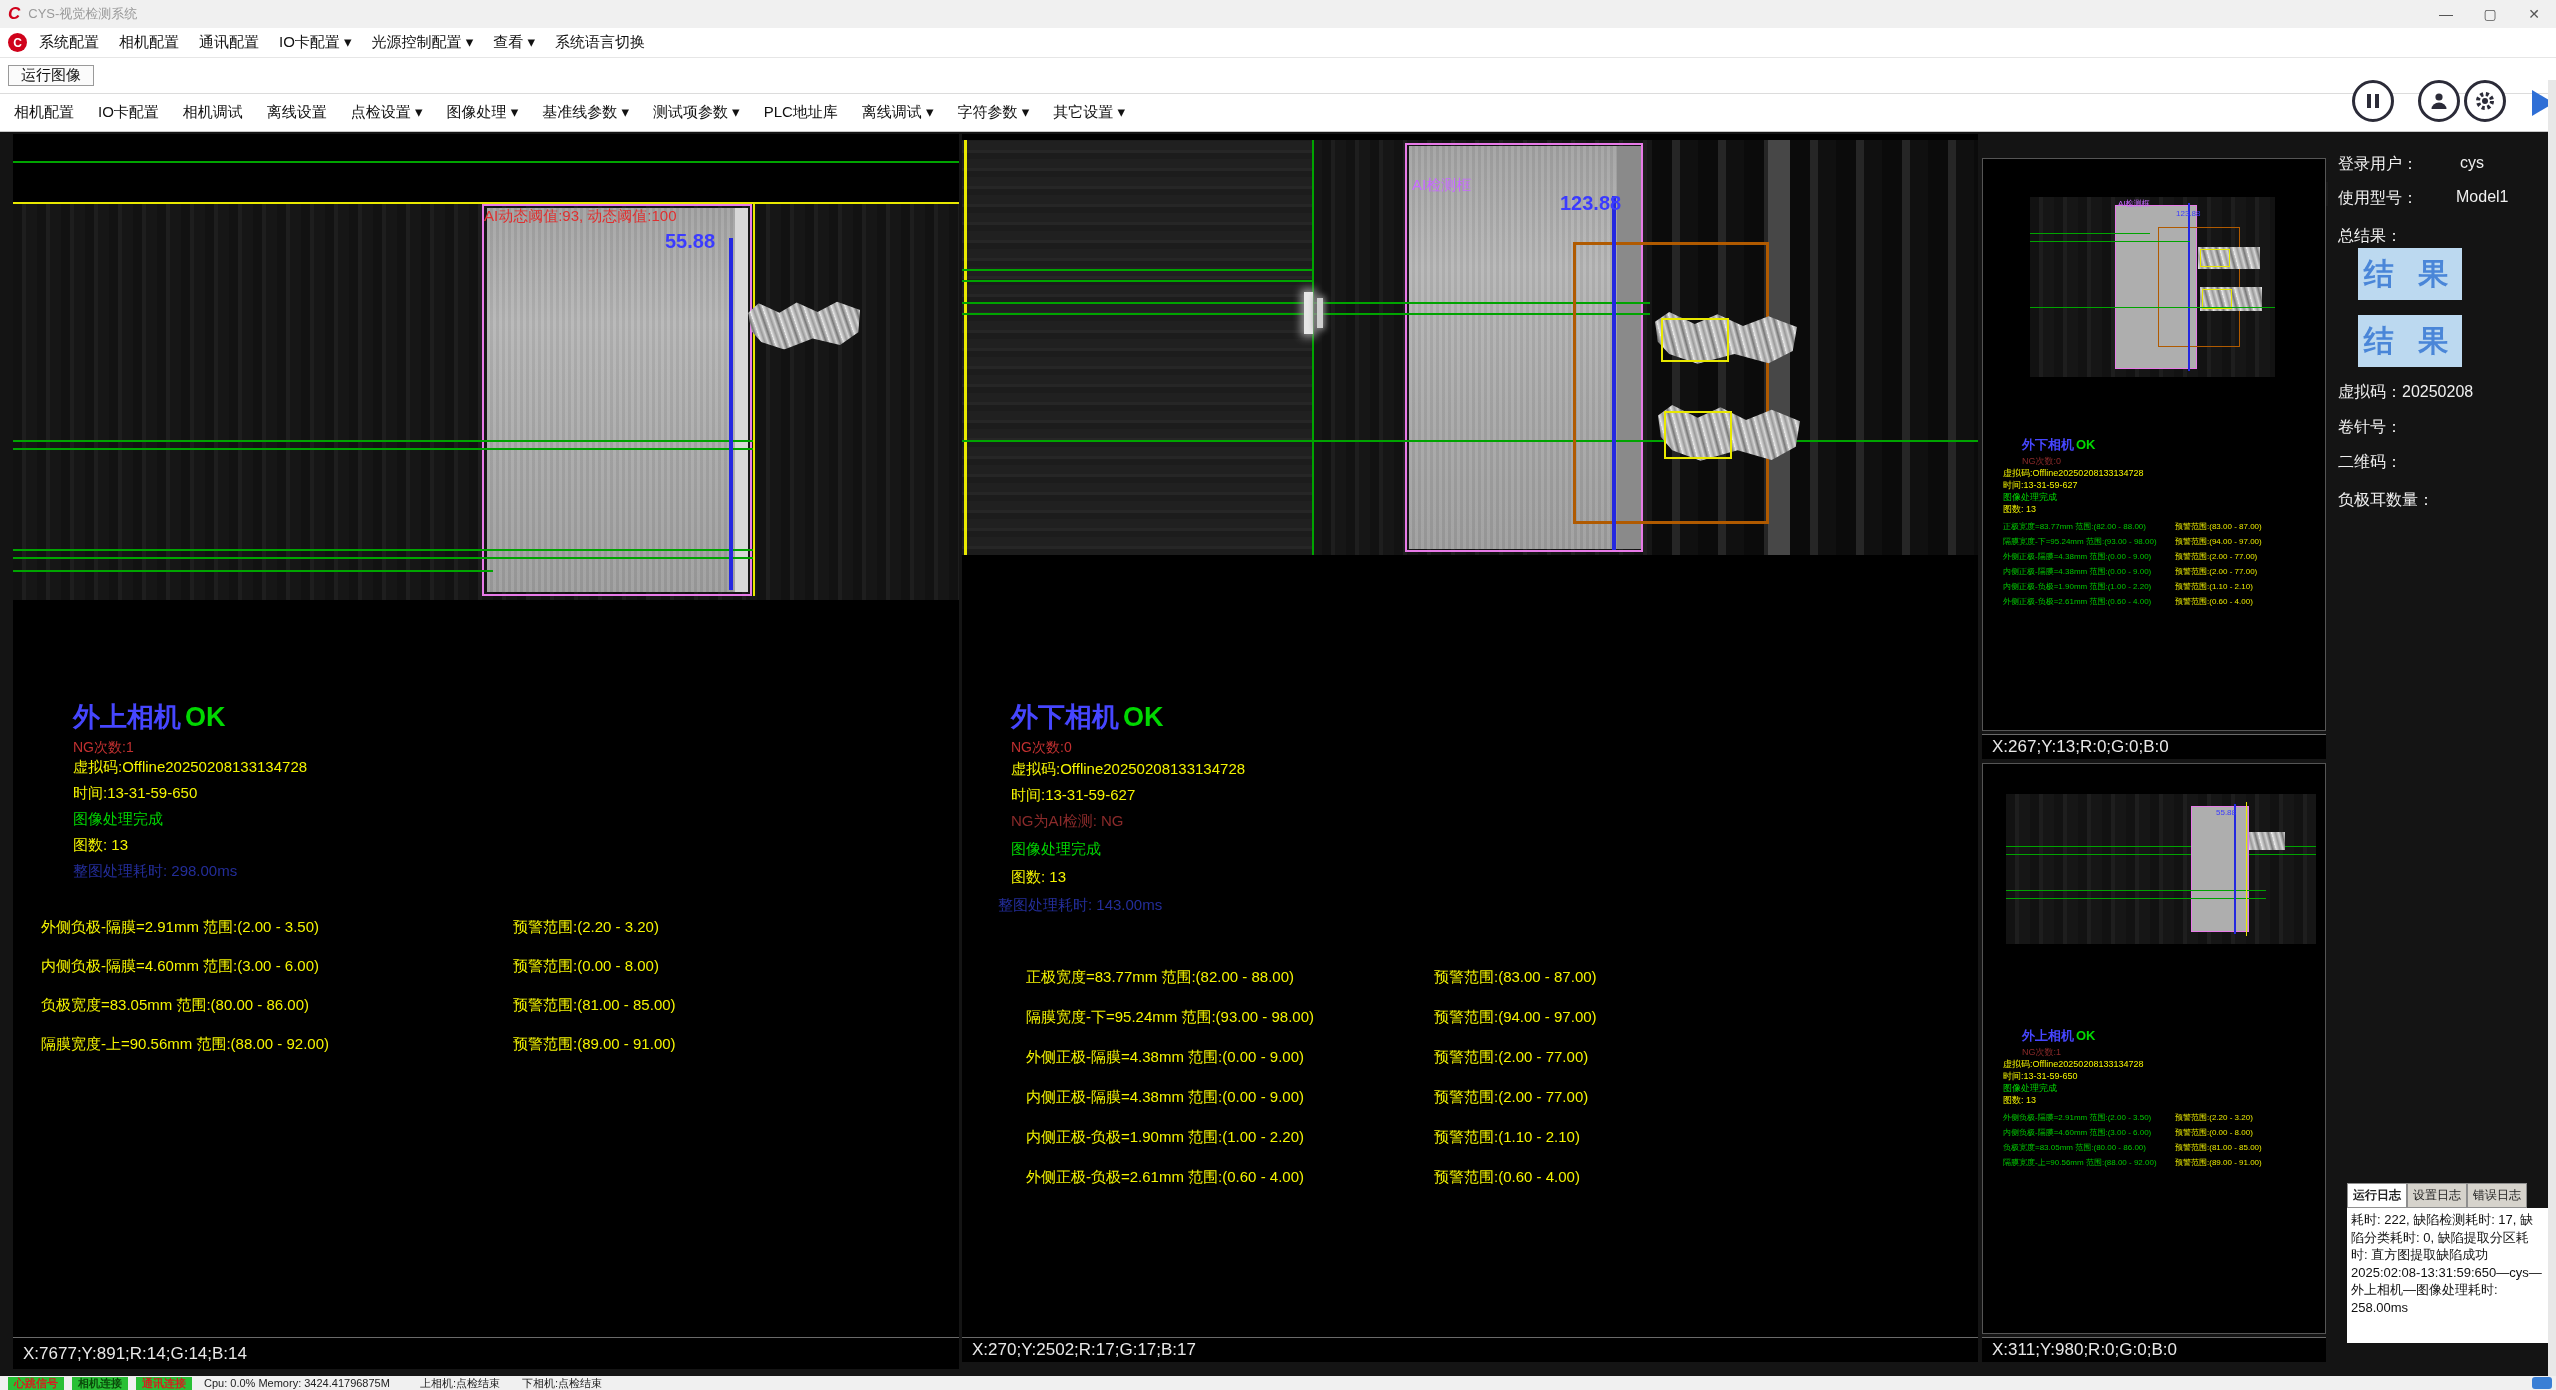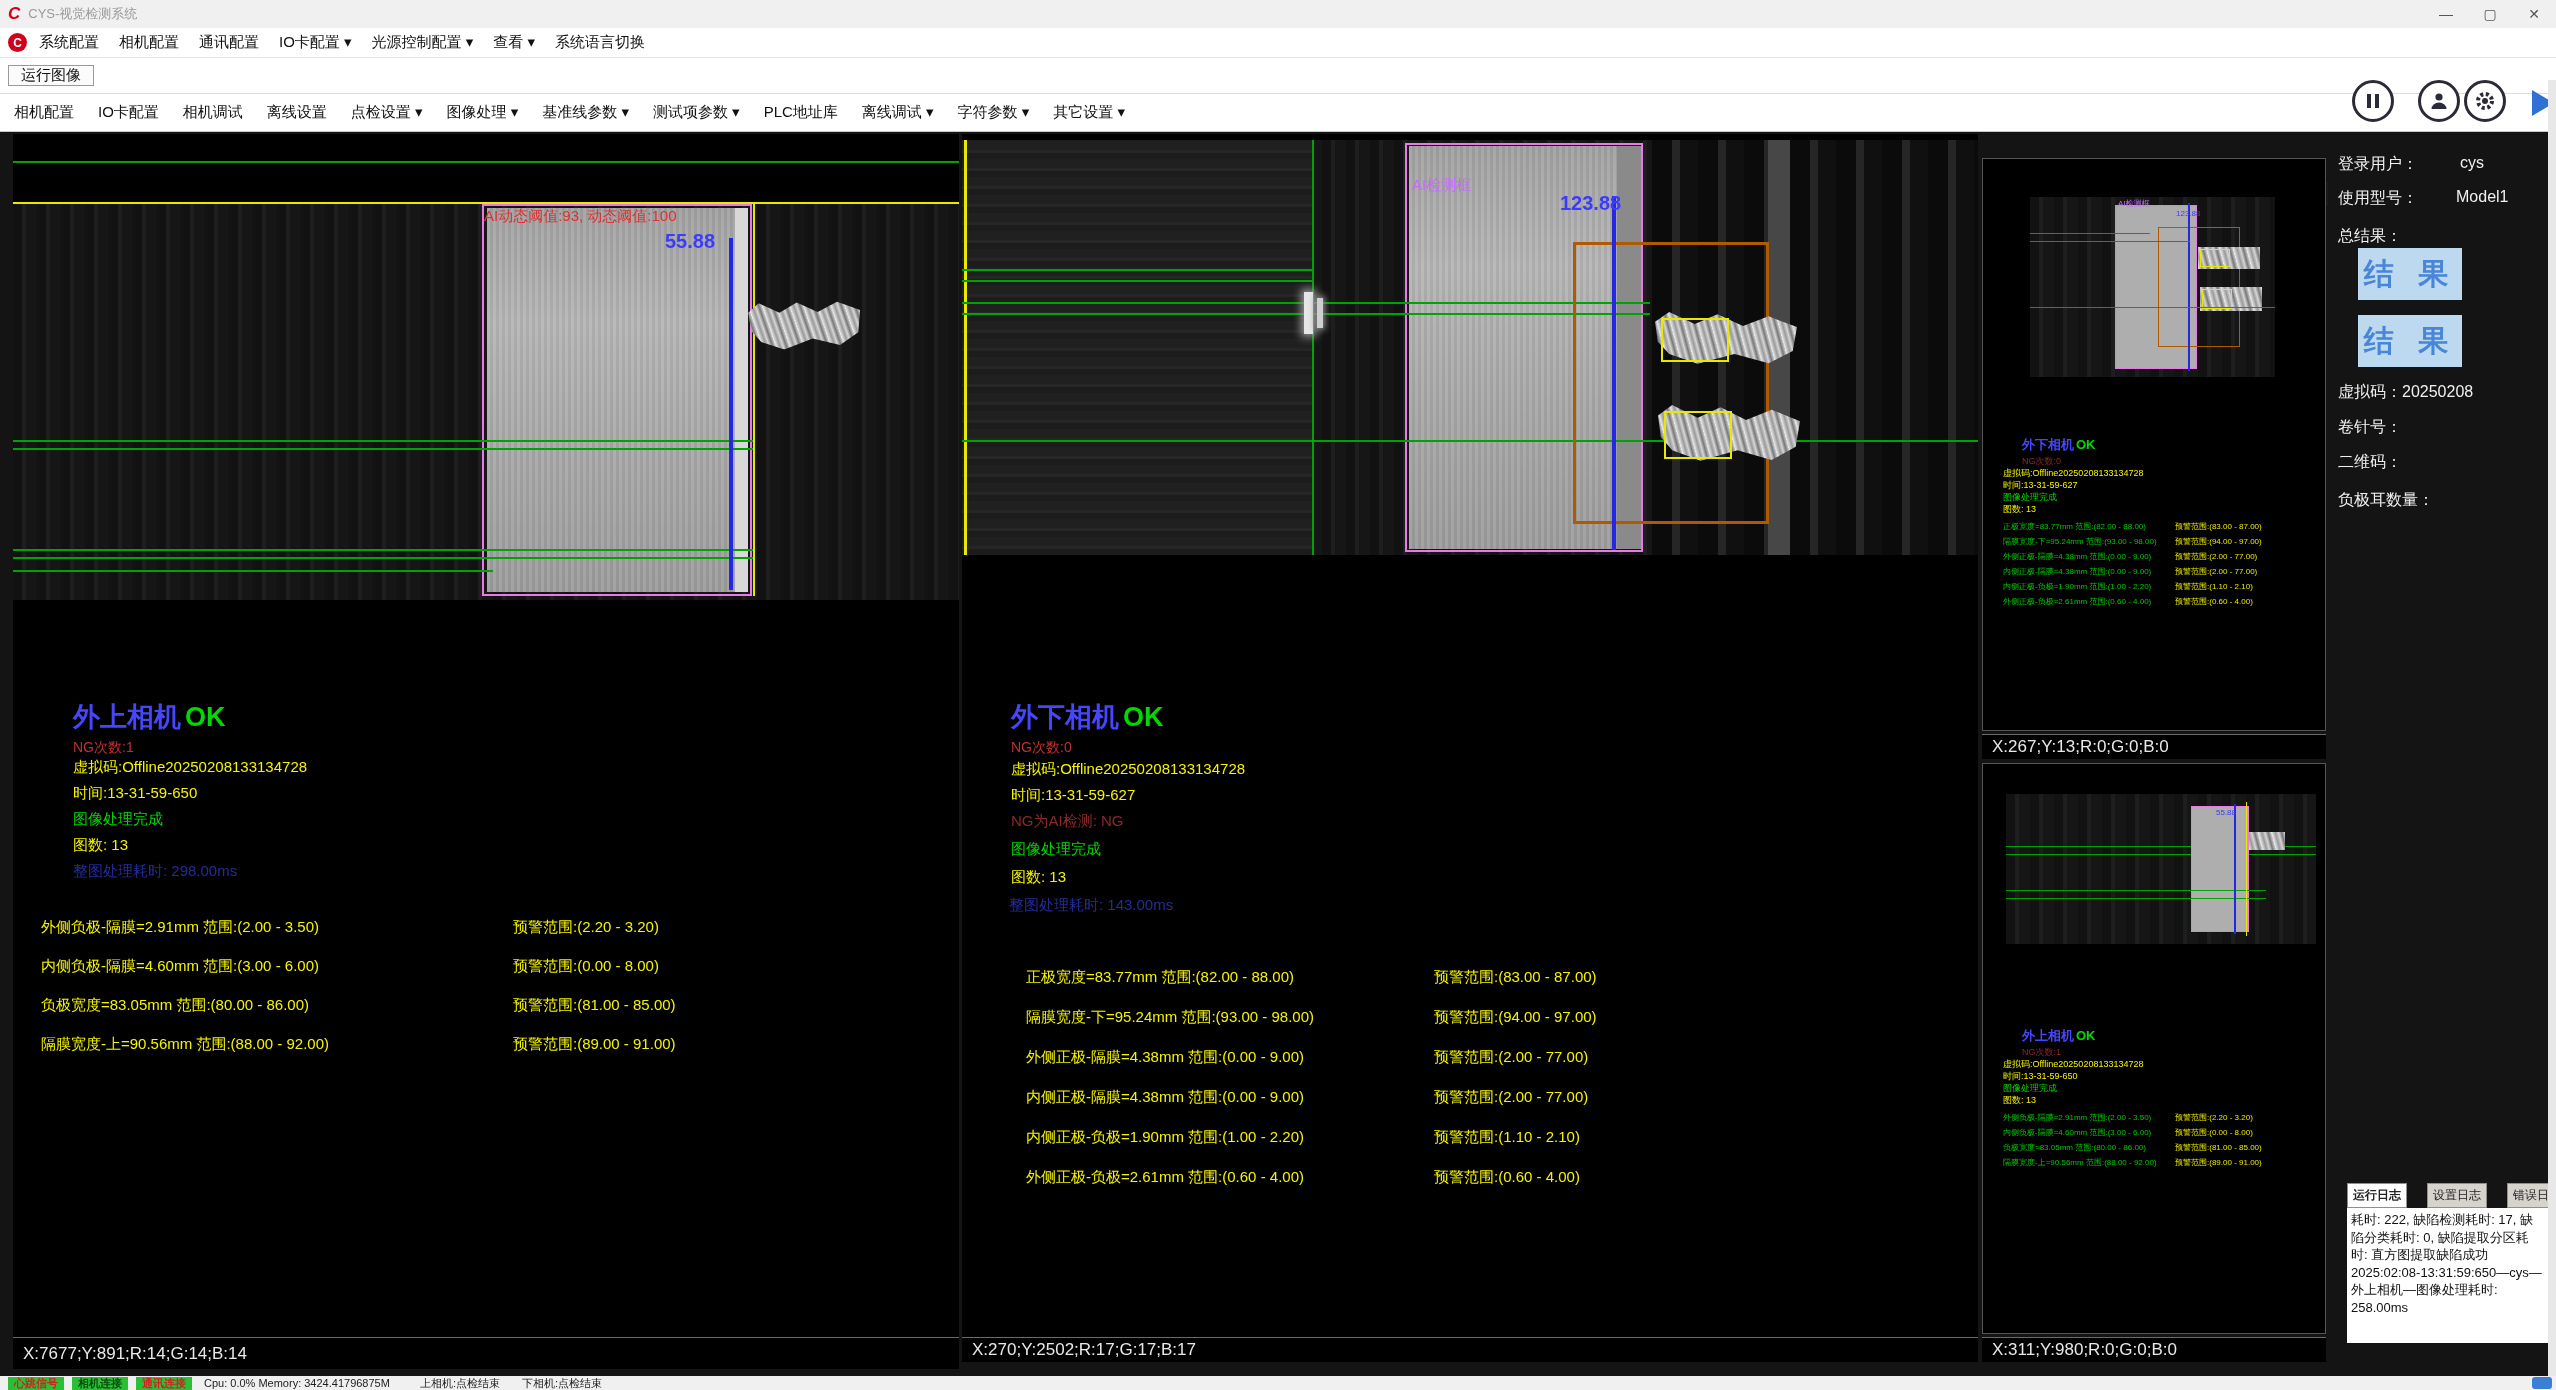--- a/index.html
+++ b/index.html
@@ -215,21 +215,21 @@
 
     <div class="abs nowrap" style="left:49px;top:565px;">
       <span class="camname">外下相机</span><span class="camok">OK</span>
     </div>
     <span class="abs f14 nowrap" style="left:49px;top:605px;color:#c03030;">NG次数:0</span>
     <span class="abs ty f15 nowrap" style="left:49px;top:626px;">虚拟码:Offline20250208133134728</span>
     <span class="abs ty f15 nowrap" style="left:49px;top:652px;">时间:13-31-59-627</span>
     <span class="abs faintr f15 nowrap" style="left:49px;top:678px;">NG为AI检测: NG</span>
     <span class="abs tg f15 nowrap" style="left:49px;top:706px;">图像处理完成</span>
     <span class="abs ty f15 nowrap" style="left:49px;top:734px;">图数: 13</span>
-    <span class="abs faintb f15 nowrap" style="left:47px;top:762px;">整图处理耗时: 143.00ms</span>
+    <span class="abs faintb f15 nowrap" style="left:36px;top:762px;">整图处理耗时: 143.00ms</span>
 
     <div class="abs" style="left:0;top:834px;width:1016px;">
       <span class="abs ty f15 nowrap" style="left:64px;top:0;">正极宽度=83.77mm 范围:(82.00 - 88.00)</span>
       <span class="abs ty f15 nowrap" style="left:472px;top:0;">预警范围:(83.00 - 87.00)</span>
       <span class="abs ty f15 nowrap" style="left:64px;top:40px;">隔膜宽度-下=95.24mm 范围:(93.00 - 98.00)</span>
       <span class="abs ty f15 nowrap" style="left:472px;top:40px;">预警范围:(94.00 - 97.00)</span>
       <span class="abs ty f15 nowrap" style="left:64px;top:80px;">外侧正极-隔膜=4.38mm 范围:(0.00 - 9.00)</span>
       <span class="abs ty f15 nowrap" style="left:472px;top:80px;">预警范围:(2.00 - 77.00)</span>
       <span class="abs ty f15 nowrap" style="left:64px;top:120px;">内侧正极-隔膜=4.38mm 范围:(0.00 - 9.00)</span>
       <span class="abs ty f15 nowrap" style="left:472px;top:120px;">预警范围:(2.00 - 77.00)</span>
@@ -338,21 +338,21 @@
     <div class="resultbox" style="left:20px;top:175px;">
       <span class="resulttext">结 果</span>
     </div>
     <span class="abs info-label nowrap" style="left:0;top:242px;">虚拟码：20250208</span>
     <span class="abs info-label nowrap" style="left:0;top:277px;">卷针号：</span>
     <span class="abs info-label nowrap" style="left:0;top:312px;">二维码：</span>
     <span class="abs info-label nowrap" style="left:0;top:350px;">负极耳数量：</span>
   </div>
 
   <div class="abs" style="left:2347px;top:1183px;width:201px;height:160px;">
-    <div style="display:flex;gap:20px;">
+    <div style="display:flex;">
       <div class="ltab active">运行日志</div>
       <div class="ltab">设置日志</div>
       <div class="ltab">错误日志</div>
     </div>
     <div class="logbox">
       <div>耗时: 222, 缺陷检测耗时: 17, 缺陷分类耗时: 0, 缺陷提取分区耗时: 直方图提取缺陷成功</div>
       <div>2025:02:08-13:31:59:650—cys—外上相机—图像处理耗时: 258.00ms</div>
     </div>
   </div>
 

